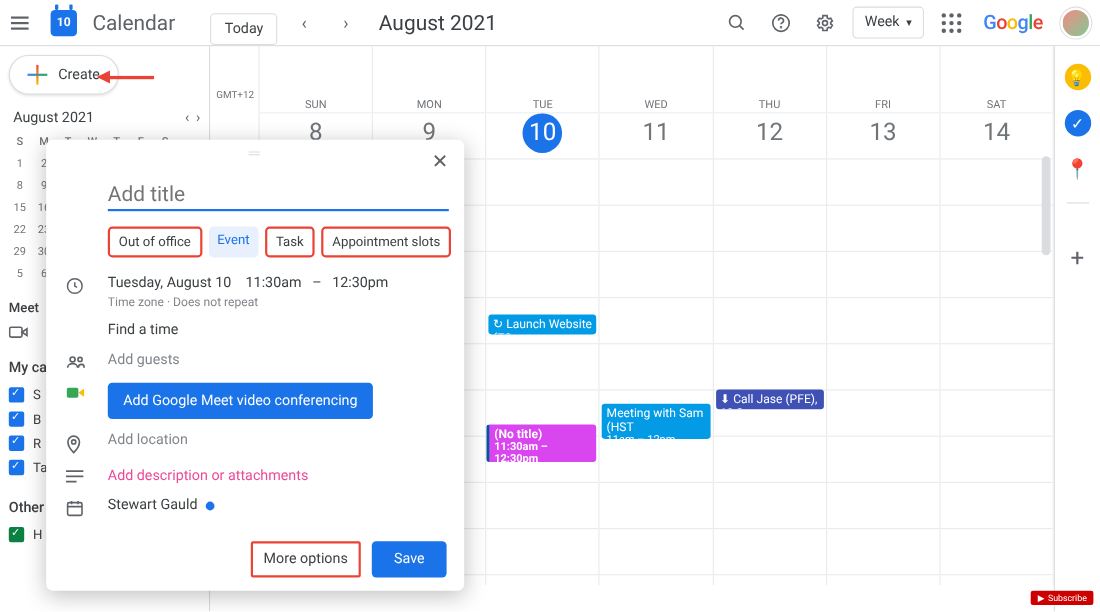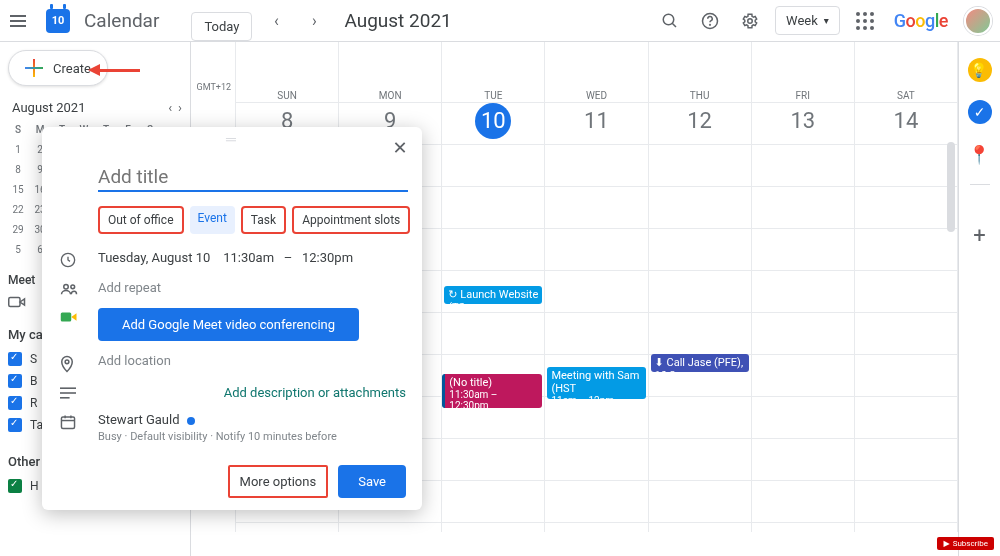--- a/index.html
+++ b/index.html
@@ -67,21 +67,21 @@
 .modal-title-input { margin:24px 16px 4px 56px; border:none; border-bottom:2px solid #1a73e8; font-size:19px; color:#7f1d1d; padding:2px 0; width:310px; outline:none;}
 .tabs { display:flex; gap:6px; margin:10px 0 10px 56px;}
 .tab { padding:5px 8px; font-size:12px; border-radius:4px; color:#5f6368; cursor:pointer;}
 .tab.active { background:#e8f0fe; color:#1a73e8;}
 .tab.boxed { border:2px solid #EA4335; color:#3c4043;}
 .row { display:flex; align-items:flex-start; padding:6px 16px 6px 18px; gap:16px;}
 .row .ic { width:22px; color:#5f6368; text-align:center; font-size:15px; padding-top:2px;}
 .row .content { flex:1; font-size:13px; color:#3c4043;}
 .sub { font-size:11px; color:#80868b; margin-top:3px;}
 .link { color:#1a73e8; cursor:pointer;}
-.meet-btn { background:#1a73e8; color:#fff; border:none; border-radius:4px; padding:9px 24px; font-size:13px; cursor:pointer;}
+.meet-btn { background:#1a73e8; color:#fff; border:none; border-radius:4px; padding:9px 14px; font-size:13px; cursor:pointer;}
 .modal-footer { display:flex; justify-content:flex-end; gap:10px; padding:8px 16px 0 0; margin-top:8px;}
 .more-opts { border:2px solid #EA4335; padding:7px 10px; font-size:13px; color:#3c4043; background:#fff; cursor:pointer; border-radius:2px;}
 .save-btn { background:#1a73e8; color:#fff; border:none; border-radius:4px; padding:8px 20px; font-size:13px; cursor:pointer;}
 .arrow-annot { position:absolute; left:88px; top:64px; color:#EA4335; display:flex; align-items:center;}
 .arrow-annot .line{width:40px; height:3px; background:#EA4335;}
 .arrow-annot .head{width:0; height:0; border-top:6px solid transparent; border-bottom:6px solid transparent; border-right:12px solid #EA4335;}
 .scrollbar { position:absolute; right:3px; top:100px; width:8px; height:90px; background:#dadce0; border-radius:4px;}
 .busy-dot{ display:inline-block; width:8px; height:8px; border-radius:50%; background:#1a73e8; margin-left:4px; vertical-align:middle;}
 svg{display:block;}
 .yt-badge{ position:absolute; right:6px; bottom:6px; background:#cc0000; color:#fff; font-size:8px; padding:2px 6px; border-radius:2px; display:flex; align-items:center; gap:3px;}
@@ -296,21 +296,21 @@
             <div class="hr-line" style="top: 84px;"></div>
             <div class="hr-line" style="top: 126px;"></div>
             <div class="hr-line" style="top: 168px;"></div>
             <div class="hr-line" style="top: 210px;"></div>
             <div class="hr-line" style="top: 252px;"></div>
             <div class="hr-line" style="top: 294px;"></div>
             <div class="hr-line" style="top: 336px;"></div>
             <div class="hr-line" style="top: 378px;"></div>
             <div class="hr-line" style="top: 420px;"></div>
             <div class="evt" style="top: 184px; height: 18px; background: rgb(3, 155, 229);"><span>↻ </span>Launch Website (TS</div>
-            <div class="evt" style="top: 272px; height: 34px; background: #be185d; border-left: 3px solid rgb(1, 87, 155); left: 0px;">(No title)<div style="font-size:10px;">11:30am – 12:30pm</div></div>
+            <div class="evt" style="top: 284px; height: 34px; background: #d946ef; border-left: 3px solid rgb(1, 87, 155); left: 0px; font-weight: bold;">(No title)<div style="font-size:10px;">11:30am – 12:30pm</div></div>
           </div>
           <div class="day-track">
             <div class="hr-line" style="top: 0px;"></div>
             <div class="hr-line" style="top: 42px;"></div>
             <div class="hr-line" style="top: 84px;"></div>
             <div class="hr-line" style="top: 126px;"></div>
             <div class="hr-line" style="top: 168px;"></div>
             <div class="hr-line" style="top: 210px;"></div>
             <div class="hr-line" style="top: 252px;"></div>
             <div class="hr-line" style="top: 294px;"></div>
@@ -394,34 +394,39 @@
       <svg width="16" height="16" viewBox="0 0 24 24" fill="none" stroke="#5f6368" stroke-width="2">
           <circle cx="12" cy="12" r="10"></circle>
           <path d="M12 7v5l3 2"></path>
         </svg>
     </div>
     <div class="content">
       <span>Tuesday, August 10</span>&nbsp;&nbsp;&nbsp;
       <span>11:30am</span>&nbsp;&nbsp;
       <span>–</span>&nbsp;&nbsp;
       <span>12:30pm</span>
-    </div>
-  </div>
-
+      <div class="sub">Time zone · Does not repeat</div>
+    </div>
+  </div>
+
+  <div class="row">
+    <div class="ic"></div>
+    <div class="content link">Find a time</div>
+  </div>
 
   <div class="row">
     <div class="ic">
       <svg width="18" height="14" viewBox="0 0 24 18" fill="none" stroke="#5f6368" stroke-width="2">
           <circle cx="8" cy="6" r="3"></circle>
           <path d="M2 16c0-3 3-5 6-5s6 2 6 5"></path>
           <circle cx="17" cy="6" r="2.5"></circle>
           <path d="M15 16c0-2.5 2-4 4-4s3 1 3 4"></path>
         </svg>
     </div>
-    <div class="content" style="color:#80868b;">Add repeat</div>
+    <div class="content" style="color:#80868b;">Add guests</div>
   </div>
 
   <div class="row">
     <div class="ic">
       <svg width="18" height="14" viewBox="0 0 24 18" fill="none">
           <rect x="1" y="3" width="14" height="12" rx="2" fill="#34a853"></rect>
           <path d="M15 9l7-5v10l-7-5Z" fill="#fbbc04"></path>
         </svg>
     </div>
     <div class="content">
@@ -440,36 +445,35 @@
   </div>
 
   <div class="row">
     <div class="ic">
       <svg width="16" height="12" viewBox="0 0 20 14" stroke="#5f6368" stroke-width="2">
           <line x1="0" y1="1" x2="20" y2="1"></line>
           <line x1="0" y1="7" x2="20" y2="7"></line>
           <line x1="0" y1="13" x2="12" y2="13"></line>
         </svg>
     </div>
-    <div class="content" style="color:#0f766e;text-align:right;">Add description or attachments</div>
+    <div class="content" style="color:#ec4899;">Add description or attachments</div>
   </div>
 
   <div class="row">
     <div class="ic">
       <svg width="16" height="16" viewBox="0 0 22 22" fill="none" stroke="#5f6368" stroke-width="2">
           <rect x="2" y="4" width="18" height="16" rx="2"></rect>
           <line x1="2" y1="9" x2="20" y2="9"></line>
           <line x1="7" y1="2" x2="7" y2="6"></line>
           <line x1="15" y1="2" x2="15" y2="6"></line>
         </svg>
     </div>
     <div class="content">
       <span>Stewart Gauld</span>
       <span class="busy-dot"></span>
-      <div class="sub">Busy · Default visibility · Notify 10 minutes before</div>
     </div>
   </div>
 
   <div class="modal-footer">
     <button class="more-opts">More options</button>
     <button class="save-btn">Save</button>
   </div>
 </div>
 
 <div class="yt-badge">▶ <span>Subscribe</span></div>

